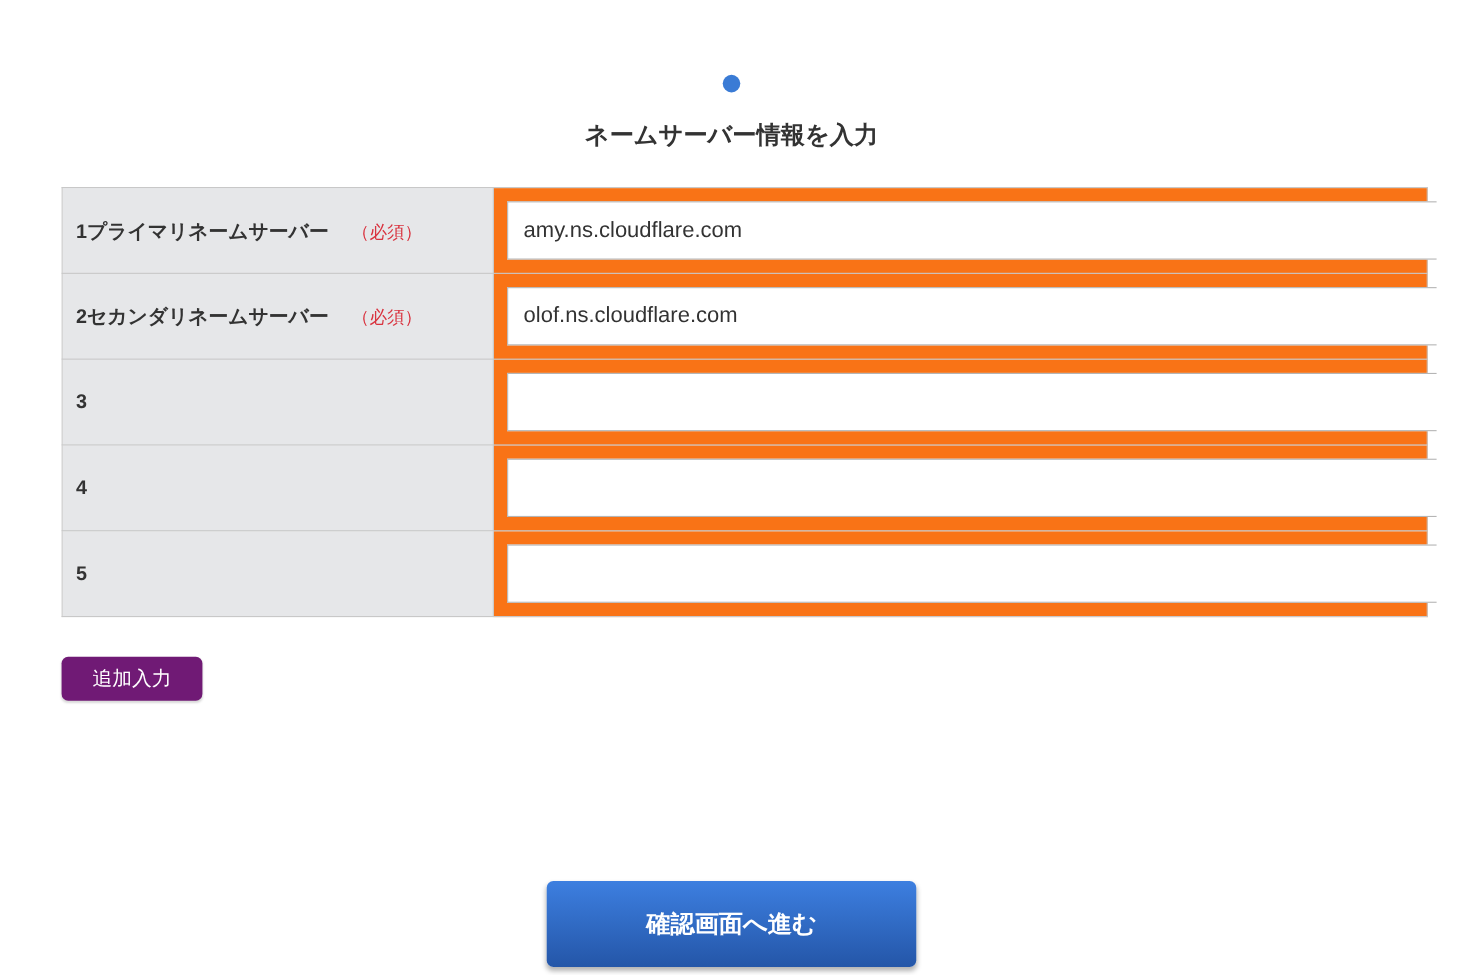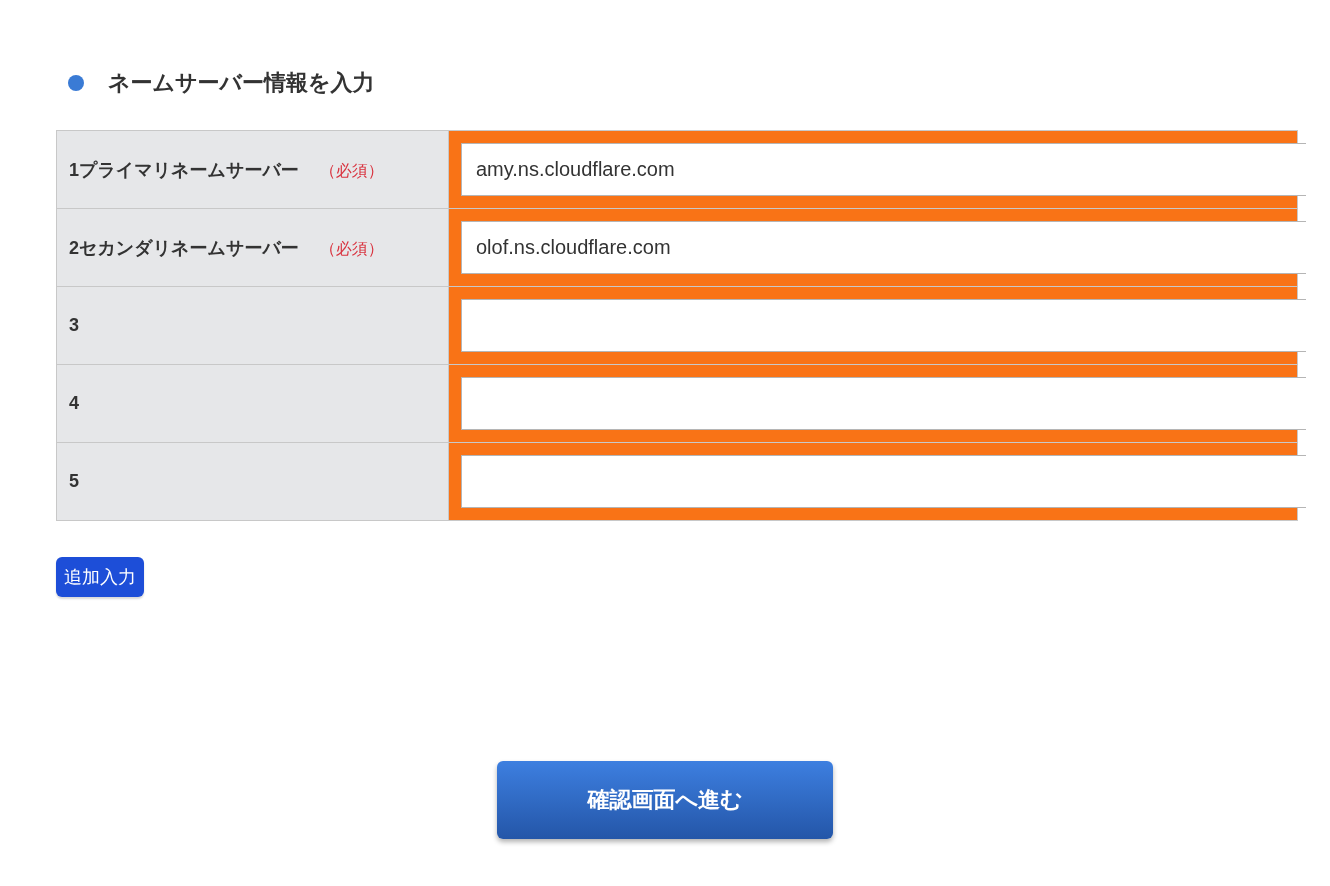--- a/index.html
+++ b/index.html
@@ -1,18 +1,19 @@
 <!DOCTYPE html>
 <html><head>
   <meta charset="utf-8">
   <style>
     * {
       box-sizing: border-box;
       margin: 12px;
       padding: 0;
+      flex-direction: column;
     }
     body {
       font-family: "Hiragino Kaku Gothic ProN", "メイリオ", Meiryo, sans-serif;
       background: #ffffff;
       padding: 20px;
       font-size: 16px;
       color: #333;
     }
     .section-header {
       display: flex;
@@ -65,25 +66,25 @@
     .text-input {
       width: 100%;
       font-size: 20px;
       padding: 14px 14px;
       border: 1px solid #b5b5b5;
       color: #333;
       font-family: inherit;
     }
     .add-button {
       display: inline-block;
-      background: #1d4ed8;
+      background: #701a75;
       color: #ffffff;
       border: none;
       border-radius: 6px;
-      padding: 8px 8px;
+      padding: 8px 28px;
       font-size: 18px;
       cursor: pointer;
       font-family: inherit;
       box-shadow: 0 2px 2px rgba(0,0,0,0.15);
     }
     .submit-wrap {
       text-align: center;
       margin-top: 140px;
     }
     .submit-button {

